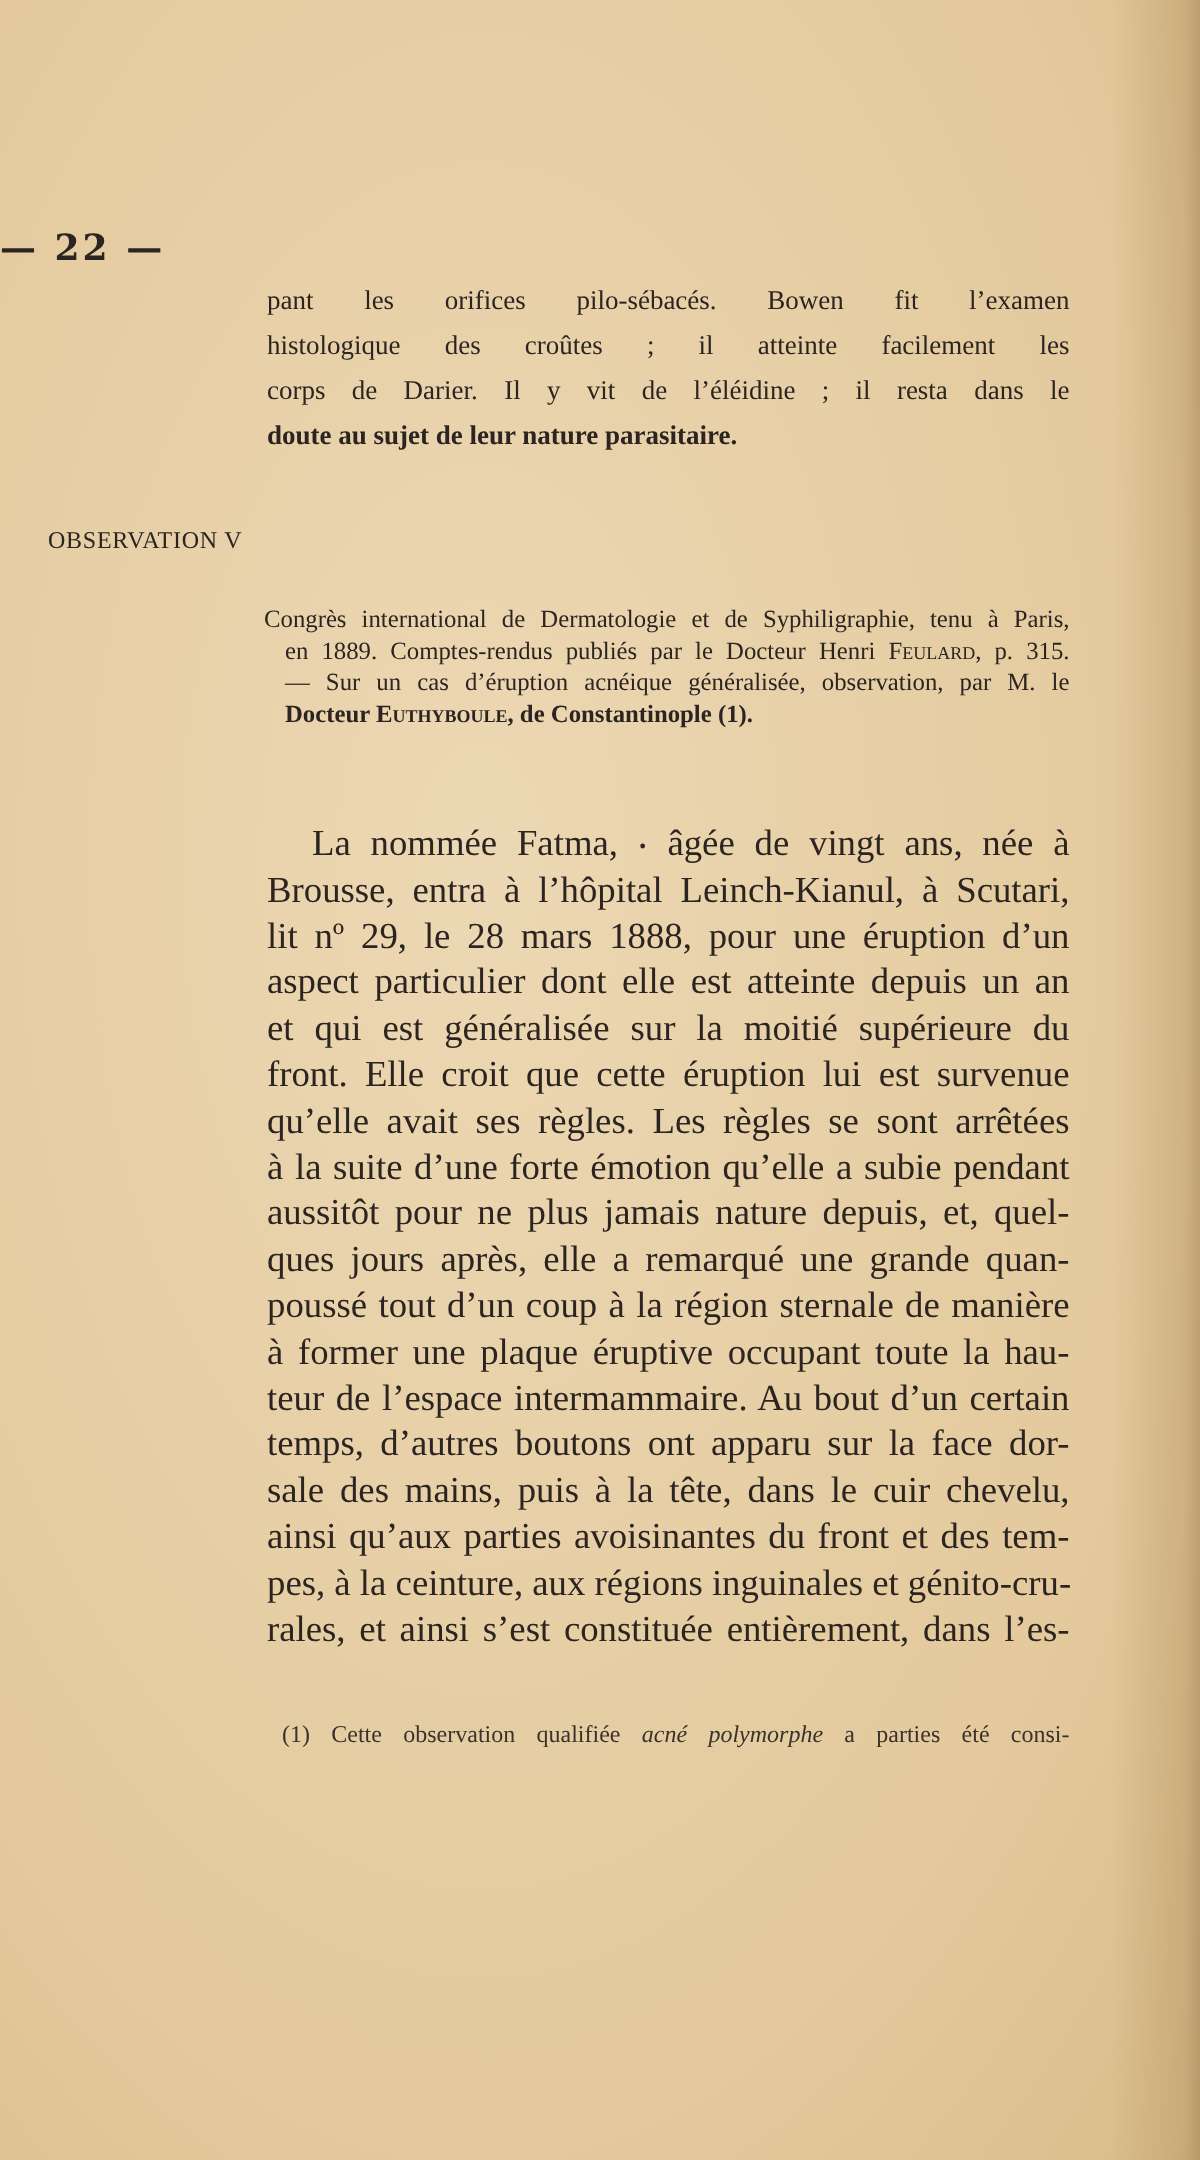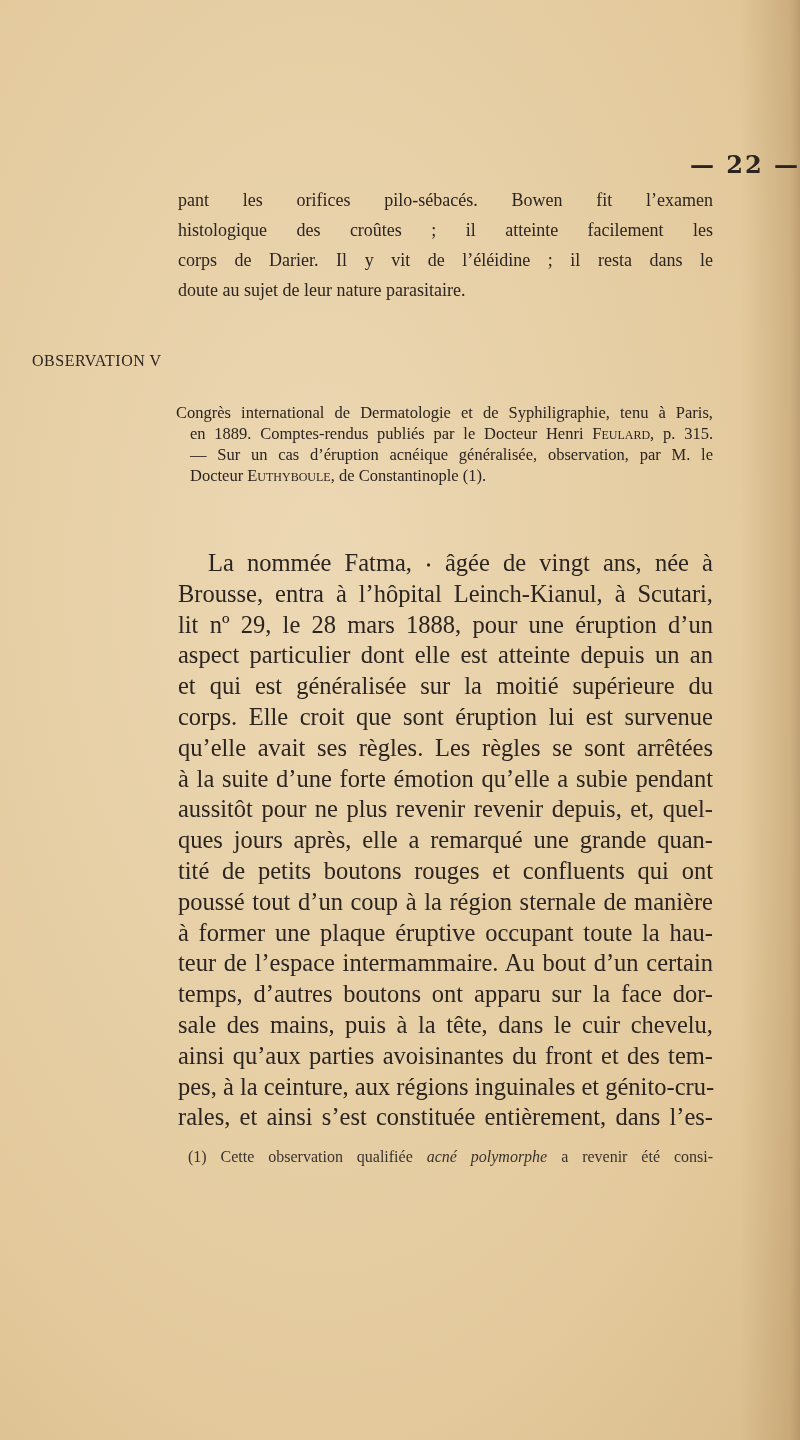--- a/index.html
+++ b/index.html
@@ -7,21 +7,21 @@
     width: 800px; height: 1440px; overflow: hidden;
     background: #e6cfa6;
     background-image:
       linear-gradient(90deg, rgba(0,0,0,0) 0px, rgba(0,0,0,0) 740px, rgba(150,110,60,0.25) 790px, rgba(120,85,45,0.35) 800px),
       radial-gradient(ellipse at 40% 40%, #ecd8b4 0%, #e3c99c 70%, #d9bc8b 100%);
     position: relative;
     font-family: "DejaVu Serif", "Liberation Serif", serif;
     color: #2b2420;
   }
   .page-number {
-    position: absolute; top: 150px; left: 0; width: 800px; text-align: right;
+    position: absolute; top: 150px; left: 0; width: 800px; text-align: left;
     font-size: 24px; font-weight: bold; letter-spacing: 2px;
     font-family: "DejaVu Serif", serif;
   }
   .body-top {
     position: absolute; top: 185px; left: 178px; width: 535px;
     font-family: "Liberation Serif", serif;
     font-size: 18px; line-height: 30px; text-align: justify;
   }
   .heading {
     position: absolute; top: 352px; left: 0; width: 800px; text-align: left;
@@ -34,21 +34,21 @@
     font-size: 16.5px; line-height: 21px; text-align: justify;
   }
   .citation .indent { padding-left: 14px; display: block; text-indent: 0; }
   .sc { font-variant: small-caps; }
   .body-main {
     position: absolute; top: 548px; left: 178px; width: 535px;
     font-family: "Liberation Serif", serif;
     font-size: 24.5px; line-height: 30.8px; text-align: justify;
   }
   .line { display: block; text-align: justify; text-align-last: justify; white-space: nowrap; }
-  .line.last { text-align-last: left; }
+  .line.last { text-align-last: left; font-weight: bold; }
   .footnote {
     position: absolute; top: 1147px; left: 178px; width: 535px;
     font-family: "Liberation Serif", serif;
     font-size: 16px; line-height: 20px; color: #3a322c;
   }
   .footnote .fn-first { padding-left: 10px; }
   em { font-style: italic; }
 </style>
 </head>
 <body>
@@ -70,31 +70,30 @@
   <span class="line indent">— Sur un cas d’éruption acnéique généralisée, observation, par M. le</span>
   <span class="line indent last"><span>Docteur </span><span class="sc">Euthyboule</span><span>, de Constantinople (1).</span></span>
 </div>
 
 <div class="body-main">
   <span class="line" style="padding-left:30px">La nommée Fatma, ‧ âgée de vingt ans, née à</span>
   <span class="line">Brousse, entra à l’hôpital Leinch-Kianul, à Scutari,</span>
   <span class="line">lit nº 29, le 28 mars 1888, pour une éruption d’un</span>
   <span class="line">aspect particulier dont elle est atteinte depuis un an</span>
   <span class="line">et qui est généralisée sur la moitié supérieure du</span>
-  <span class="line">corps. Elle croit que sont éruption lui est survenue</span>
+  <span class="line">front. Elle croit que cette éruption lui est survenue</span>
   <span class="line">qu’elle avait ses règles. Les règles se sont arrêtées</span>
   <span class="line">à la suite d’une forte émotion qu’elle a subie pendant</span>
-  <span class="line">aussitôt pour ne plus revenir revenir depuis, et, quel-</span>
+  <span class="line">aussitôt pour ne plus jamais nature depuis, et, quel-</span>
   <span class="line">ques jours après, elle a remarqué une grande quan-</span>
-  <span class="line">tité de petits boutons rouges et confluents qui ont</span>
   <span class="line">poussé tout d’un coup à la région sternale de manière</span>
   <span class="line">à former une plaque éruptive occupant toute la hau-</span>
   <span class="line">teur de l’espace intermammaire. Au bout d’un certain</span>
   <span class="line">temps, d’autres boutons ont apparu sur la face dor-</span>
   <span class="line">sale des mains, puis à la tête, dans le cuir chevelu,</span>
   <span class="line">ainsi qu’aux parties avoisinantes du front et des tem-</span>
   <span class="line">pes, à la ceinture, aux régions inguinales et génito-cru-</span>
   <span class="line">rales, et ainsi s’est constituée entièrement, dans l’es-</span>
 </div>
 
 <div class="footnote">
-  <span class="line fn-first"><span>(1) </span><span>Cette observation qualifiée </span><em>acné polymorphe</em><span> a revenir été consi-</span></span>
+  <span class="line fn-first"><span>(1) </span><span>Cette observation qualifiée </span><em>acné polymorphe</em><span> a parties été consi-</span></span>
 </div>
 
 </body></html>

